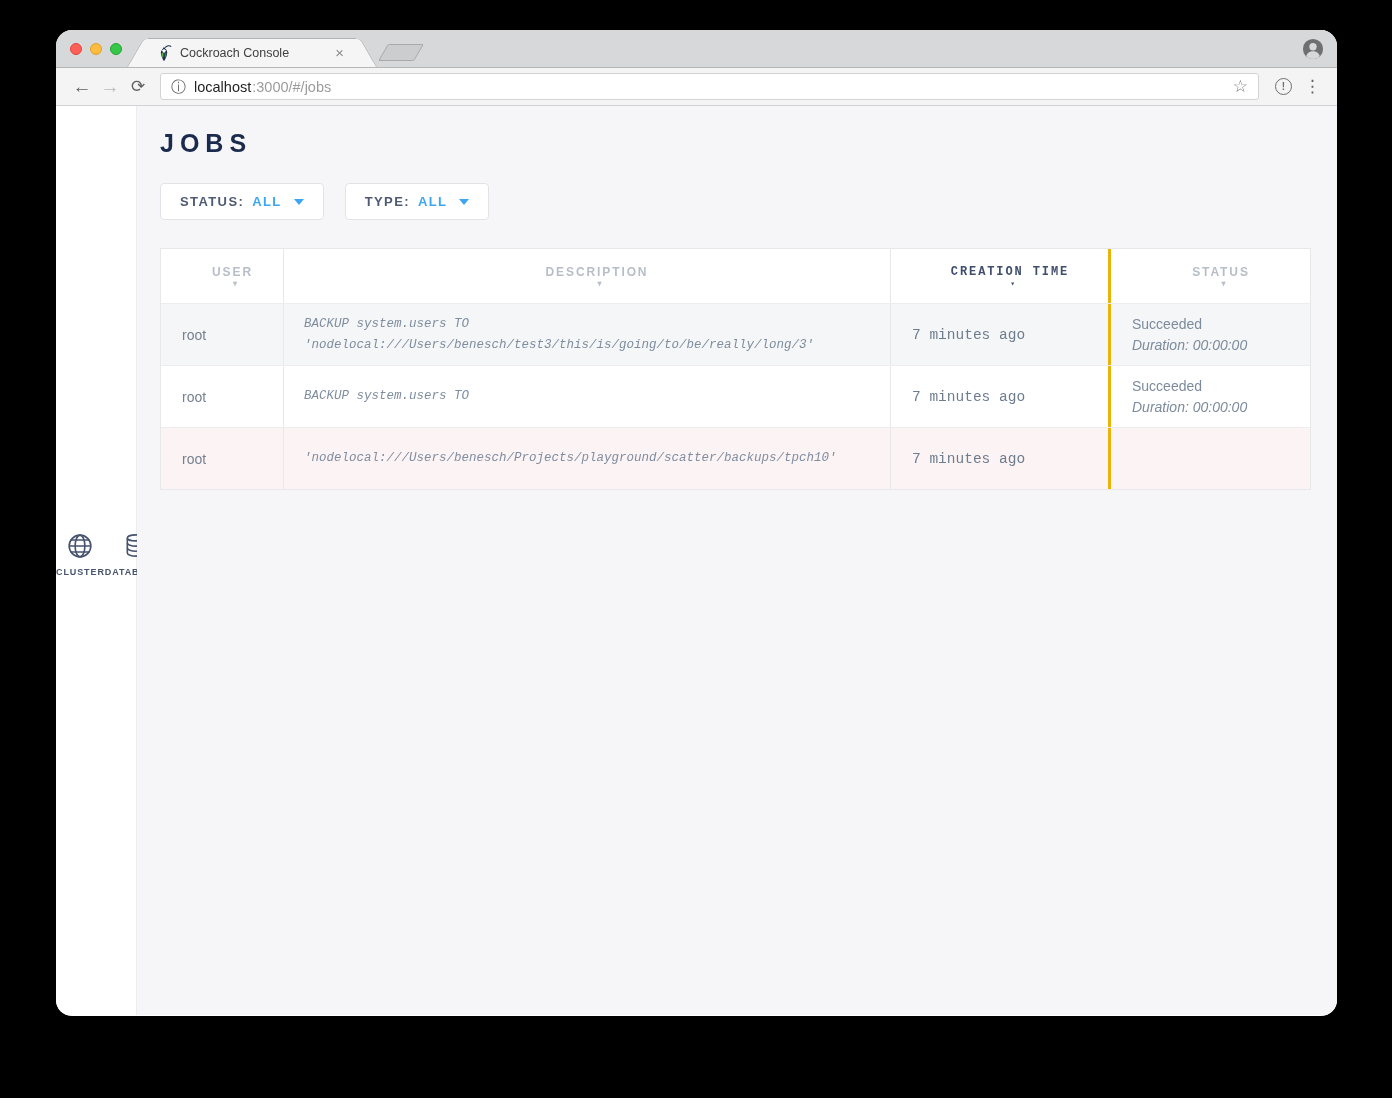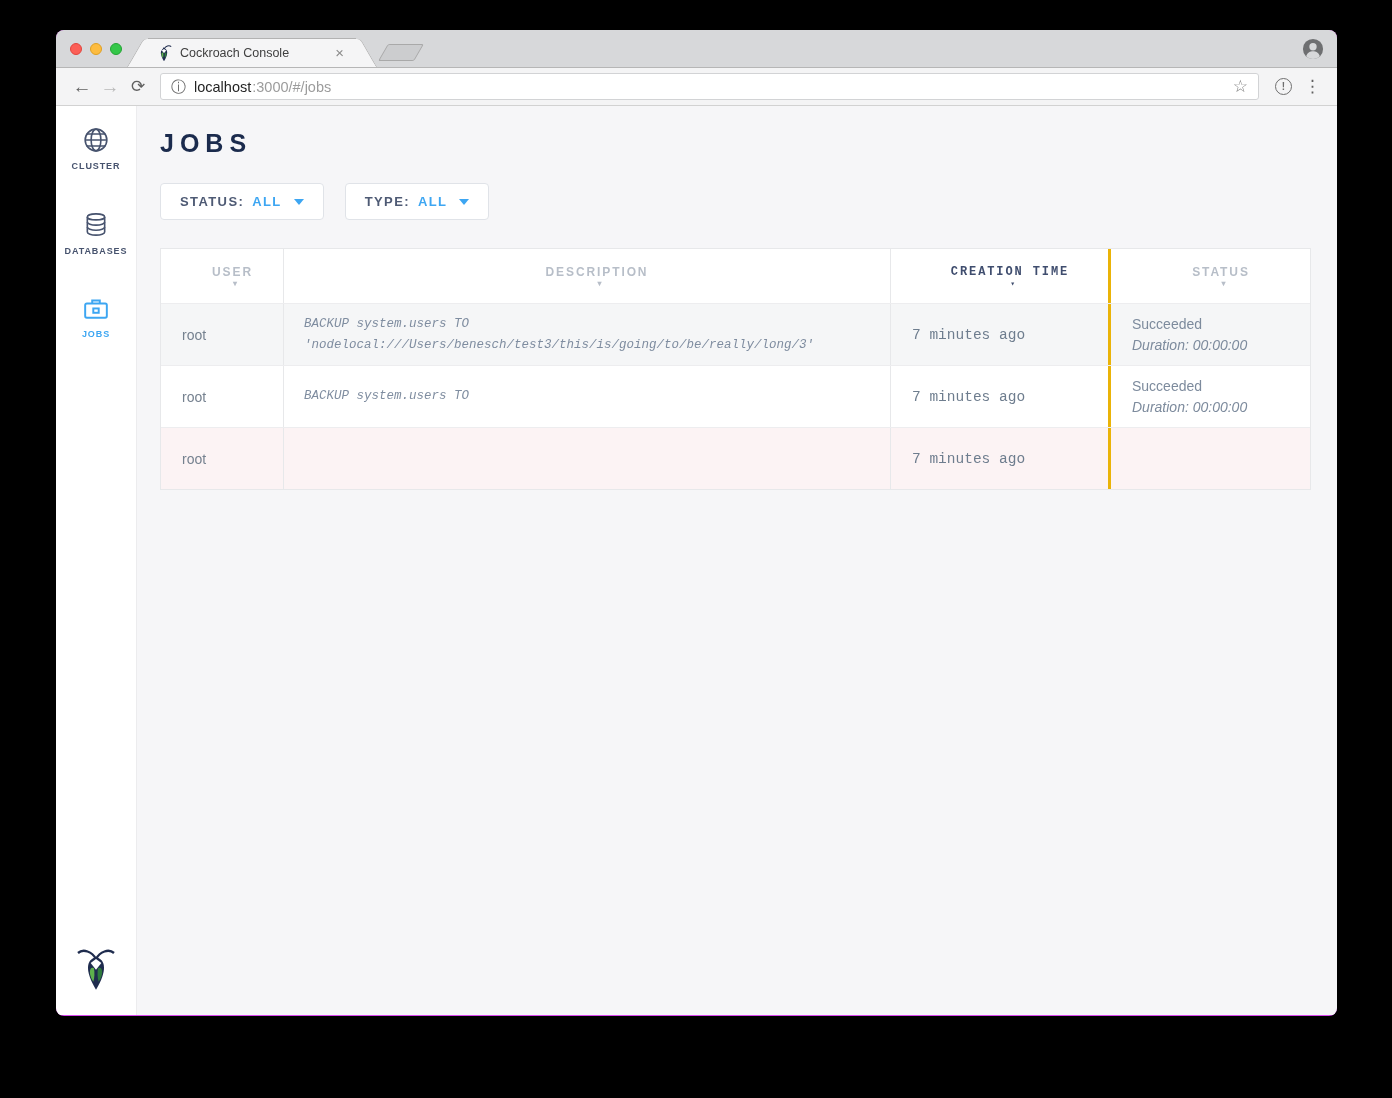--- a/index.html
+++ b/index.html
@@ -1,19 +1,19 @@
 <!DOCTYPE html>
 <html><head>
 <meta charset="utf-8">
 <style>
   * { margin:0; padding:0; box-sizing:border-box; }
   html,body { width:1392px; height:1098px; background:#000; font-family:"Liberation Sans", sans-serif; overflow:hidden; }
 
   .window { position:absolute; left:56px; top:30px; width:1281px; height:986px;
-            border-radius:8px; overflow:hidden; background:#d946ef; }
+            border-radius:16px; overflow:hidden; background:#ffffff; }
 
   
   .tabstrip { position:relative; height:38px; background:#d7d8da; border-bottom:1px solid #b6b6b6; }
   .traffic { position:absolute; left:14px; top:13px; display:flex; gap:8px; }
   .light { width:12px; height:12px; border-radius:50%; }
   .light.red { background:#fc5f57; border:1px solid #e2453e; }
   .light.yellow { background:#fdbc40; border:1px solid #e0a association:none; border:1px solid #dfa123; }
   .light.green { background:#34c749; border:1px solid #23a434; }
 
   .tab { position:absolute; left:96px; bottom:0; width:200px; height:29px; background:#f5f5f6;
@@ -44,21 +44,21 @@
   .url-rest { font-size:14.5px; color:#9c9c9c; margin-left:-7px; }
   .star { margin-left:auto; font-size:17px; color:#808080; }
   .ext-circle { width:17px; height:17px; border:1.8px solid #6f6f6f; border-radius:50%;
                 display:flex; align-items:center; justify-content:center;
                 font-size:10px; font-weight:bold; color:#6f6f6f; margin:0 8px 0 4px; }
   .menu-dots { font-size:17px; color:#5f5f5f; letter-spacing:0; padding:0 4px; }
 
   
   .content { display:flex; height:909px; }
   .sidebar { width:81px; background:#fff; border-right:1px solid #ececee;
-             display:flex; flex-direction:column; align-items:center; padding-top:21px;gap:8px; }
+             display:flex; flex-direction:row; align-items:center; padding-top:21px; }
   .side-item { display:flex; flex-direction:column; align-items:center; gap:8px;
                margin-bottom:33px; color:#47536e; cursor:pointer; }
   .side-item .side-label { font-size:9px; font-weight:bold; letter-spacing:0.9px; color:#47536e; }
   .side-item.active { color:#3da6f2; }
   .side-item.active .side-label { color:#3da6f2; }
   .side-logo { margin-top:auto; margin-bottom:20px; }
 
   .main { flex:1; background:#f6f6f8; padding:23px 0 0 23px; }
   .page-title { font-size:25px; font-weight:bold; letter-spacing:6px; color:#1b2b4d; margin-bottom:25px; }
 
@@ -250,20 +250,21 @@
             <div>Succeeded</div>
             <div class="duration">Duration: 00:00:00</div>
           </div>
         </div>
 
         <div class="trow failed">
           <div class="cell col-user">
             <span class="user-text">root</span>
           </div>
           <div class="cell col-desc">
+            <div class="desc-line">'nodelocal:///Users/benesch/Projects/playground/scatter/backups/tpch10'</div>
           </div>
           <div class="cell col-time">
             <span class="time-text">7 minutes ago</span>
           </div>
         </div>
       </div>
 
     </div>
   </div>
 </div>

